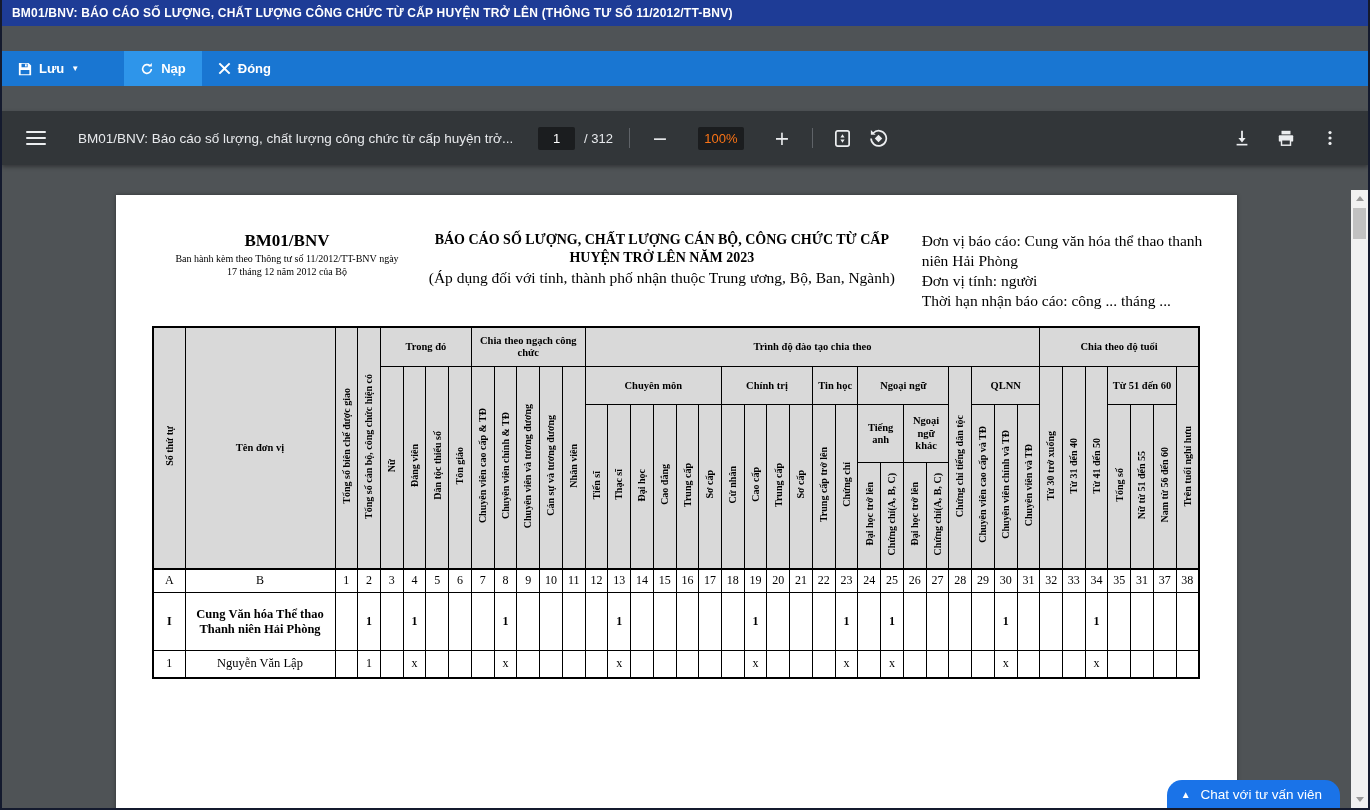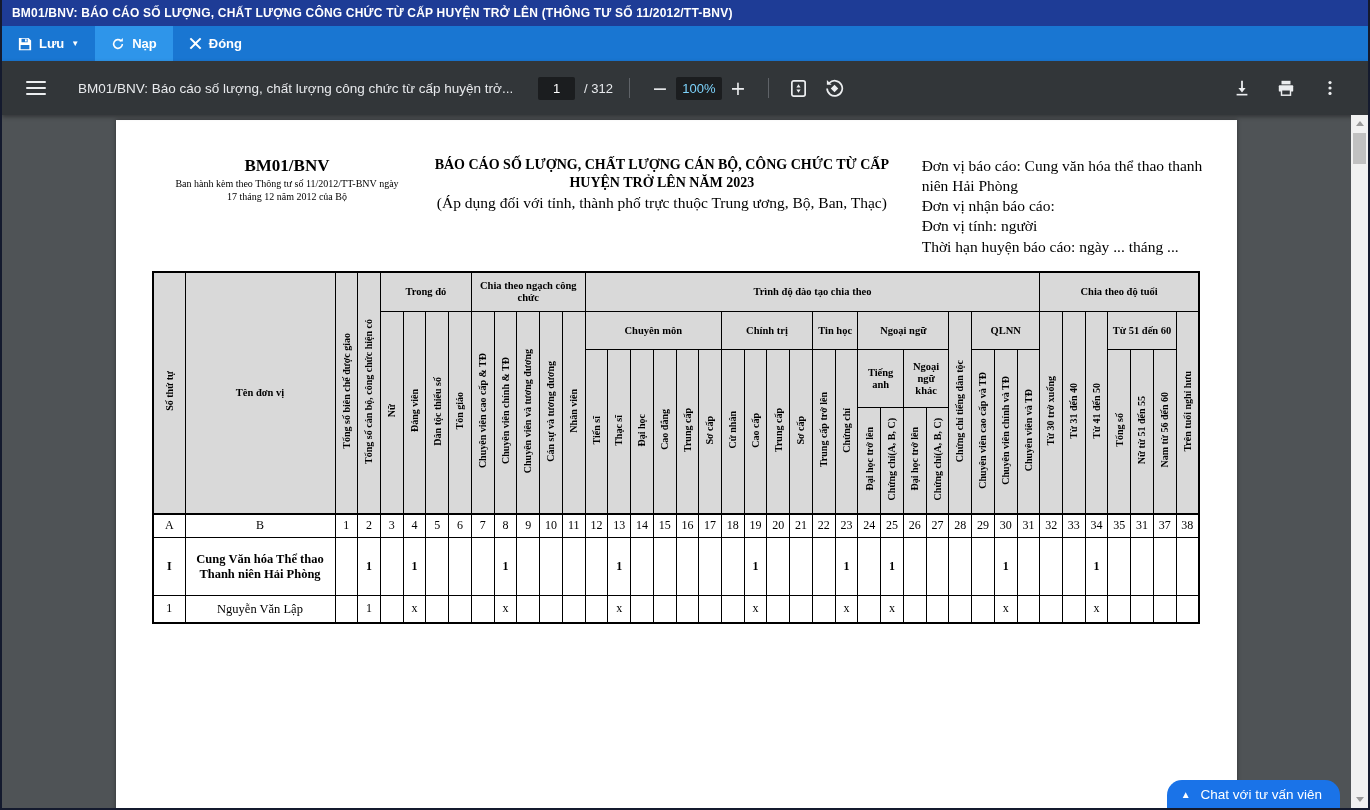--- a/index.html
+++ b/index.html
@@ -1,41 +1,41 @@
 <!DOCTYPE html>
 <html><head>
 <meta charset="utf-8">
 <style>
   * { margin:0; padding:0; box-sizing:border-box; }
   html,body { width:1370px; height:810px; background:#202124; }
   body { font-family:"Liberation Sans","DejaVu Sans",sans-serif; }
-  .screen { position:relative; width:1370px; height:810px; border:2px solid #141a2e; border-top:none; display:flex; flex-direction:column; overflow:hidden; background:#4f5356; }
+  .screen { position:relative; width:1370px; height:810px; border:2px solid #141a2e; border-top:none; display:flex; flex-direction:column; overflow:hidden; background:#4f5356;gap:25px; }
 
   
   .titlebar { height:26px; background:#1e3c96; color:#fff; display:flex; align-items:center; padding:0 10px; flex:0 0 auto; }
   .titlebar span { font-size:12px; font-weight:bold; letter-spacing:.2px; }
 
   
   .app-toolbar { height:35px; background:#1976d2; display:flex; align-items:stretch; flex:0 0 auto;text-align:right; }
   .tb-btn { display:flex; align-items:center; gap:7px; padding:0 16px; color:#fff; font-size:13px; font-weight:bold; cursor:pointer; }
-  .tb-btn.active { background:#2e95ea; }
+  .tb-btn.active { background:#2e95ea;margin-left:29px; }
   .tb-btn svg { display:block; }
   .caret { font-size:8px; line-height:1; }
 
   
   .pdf-toolbar { height:54px; background:#323639; display:flex; align-items:center; padding:0 24px; flex:0 0 auto; color:#e8eaed; box-shadow:0 2px 4px rgba(0,0,0,.35); position:relative; z-index:3; }
   .hamburger { width:20px; height:14px; display:flex; flex-direction:column; justify-content:space-between; cursor:pointer; }
   .hamburger i { display:block; height:2px; background:#eceef0; border-radius:1px; }
   .pdf-title { margin-left:32px; width:446px; font-size:13.5px; white-space:nowrap; overflow:hidden; }
   .page-box { width:37px; height:23px; background:#1b1d1f; color:#fff; font-size:13px; text-align:center; border:none; border-radius:2px; margin-left:14px; }
   .page-count { margin-left:9px; font-size:13px; }
   .vsep { width:1px; height:20px; background:#5f6368; margin:0 16px; }
   .icon-btn { background:none; border:none; color:#eceef0; cursor:pointer; display:flex; align-items:center; justify-content:center; width:28px; height:28px; }
   .zoom-glyph { font-size:19px; line-height:1; color:#eceef0; font-family:"DejaVu Sans",sans-serif; }
-  .zoom-box { width:46px; height:23px; background:#1b1d1f; color:#7dd3fc; font-size:13px; display:flex; align-items:center; justify-content:center; border-radius:2px; margin:0 2px; }
+  .zoom-box { width:46px; height:23px; background:#1b1d1f; color:#f97316; font-size:13px; display:flex; align-items:center; justify-content:center; border-radius:2px; margin:0 24px; }
   .pdf-toolbar .spacer { flex:1; }
   .right-icons { display:flex; gap:16px; }
 
   
   .pdf-content { position:relative; flex:1; background:#4f5356; overflow:hidden; }
   .page { position:absolute; left:114px; top:5px; width:1121px; height:1400px; background:#fff; box-shadow:0 0 4px rgba(0,0,0,.4); font-family:"Liberation Serif","DejaVu Serif",serif; color:#000; }
 
   
   .doc-header { display:flex; padding:36px 10px 0 56px; gap:14px; }
   .doc-left { width:232px; text-align:center; }
@@ -161,27 +161,26 @@
 
   <div class="pdf-content">
     <div class="page">
       <div class="doc-header">
         <div class="doc-left">
           <div class="code">BM01/BNV</div>
           <div class="note">Ban hành kèm theo Thông tư số 11/2012/TT-BNV ngày 17 tháng 12 năm 2012 của Bộ</div>
         </div>
         <div class="doc-center">
           <div class="title">BÁO CÁO SỐ LƯỢNG, CHẤT LƯỢNG CÁN BỘ, CÔNG CHỨC TỪ CẤP HUYỆN TRỞ LÊN NĂM 2023</div>
-          <div class="subtitle">(Áp dụng đối với tỉnh, thành phố trực thuộc Trung ương, Bộ, Ban, Thạc)</div>
+          <div class="subtitle">(Áp dụng đối với tỉnh, thành phố nhận thuộc Trung ương, Bộ, Ban, Ngành)</div>
         </div>
         <div class="doc-right">
           <div>Đơn vị báo cáo: Cung văn hóa thể thao thanh niên Hải Phòng</div>
-          <div>Đơn vị nhận báo cáo:</div>
           <div>Đơn vị tính: người</div>
-          <div>Thời hạn huyện báo cáo: ngày ... tháng ...</div>
+          <div>Thời hạn nhận báo cáo: công ... tháng ...</div>
         </div>
       </div>
       <table class="report" id="report-table">
           <colgroup>
             <col style="width: 32px;">
             <col style="width: 150px;">
             <col>
             <col>
             <col>
             <col>

